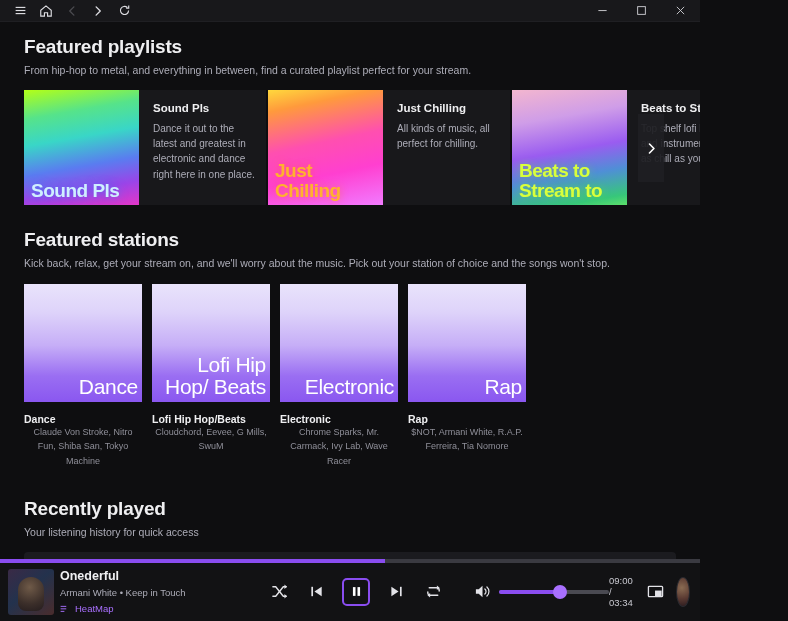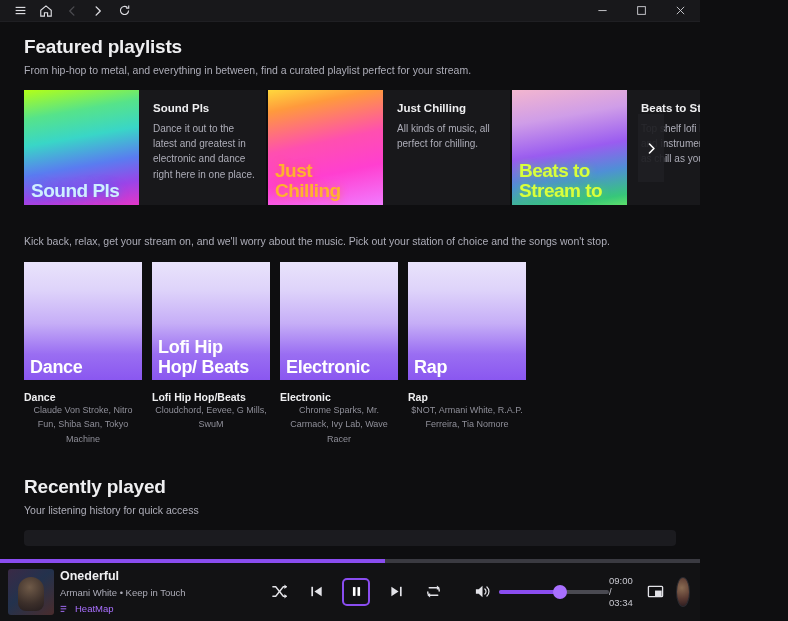--- a/index.html
+++ b/index.html
@@ -90,22 +90,22 @@
   
   #stations-section { padding-top: 24px; }
   .st-rail { display: flex; gap: 10px; margin-top: 15px; }
   .st-card { flex: 0 0 auto; width: 118px; cursor: pointer; }
   .st-art {
     width: 118px; height: 118px; position: relative; overflow: hidden;
     background: linear-gradient(180deg,#e9e3fb 0%,#ded3fa 24%,#c6aef7 52%,#9a6ef2 78%,#8a57f0 100%);
   }
   .st-art-label {
     position: absolute; left: 6px; bottom: 3px; right: 4px;
-    font-size: 18px; font-weight: bold; color: #ffffff;
-    line-height: 1.08; letter-spacing: -0.3px;
+    font-size: 21px; font-weight: normal; color: #ffffff;
+    line-height: 1.08; letter-spacing: -0.3px; text-align: right;
   }
   .st-name { font-size: 10.5px; font-weight: bold; color: #efeff1; margin-top: 11px; }
   .st-artists { font-size: 9px; color: #8f8f99; line-height: 1.6; text-align: center; }
 
   
   #recent-section { padding-top: 30px; }
   .recent-list { margin-top: 14px; }
   .recent-row {
     display: flex; align-items: center; gap: 12px;
     background: #1b1b1f; border-radius: 4px;
@@ -279,20 +279,21 @@
 
       </div>
       <div class="rail-next">
         <svg width="13" height="13" viewBox="0 0 16 16">
             <path d="M5.5 2.5 11 8l-5.5 5.5" fill="none" stroke="currentColor" stroke-width="2" stroke-linecap="round" stroke-linejoin="round"></path>
           </svg>
       </div>
     </div>
 
     <div class="section" id="stations-section">
+      <div class="sec-title">Featured stations</div>
       <div class="sec-sub">Kick back, relax, get your stream on, and we'll worry about the music. Pick out your station of choice and the songs won't stop.</div>
 
       <div class="st-rail">
         <div class="st-card">
           <div class="st-art">
             <div class="st-art-label">Dance</div>
           </div>
           <div class="st-name">Dance</div>
           <div class="st-artists">Claude Von Stroke, Nitro Fun, Shiba San, Tokyo Machine</div>
         </div>

